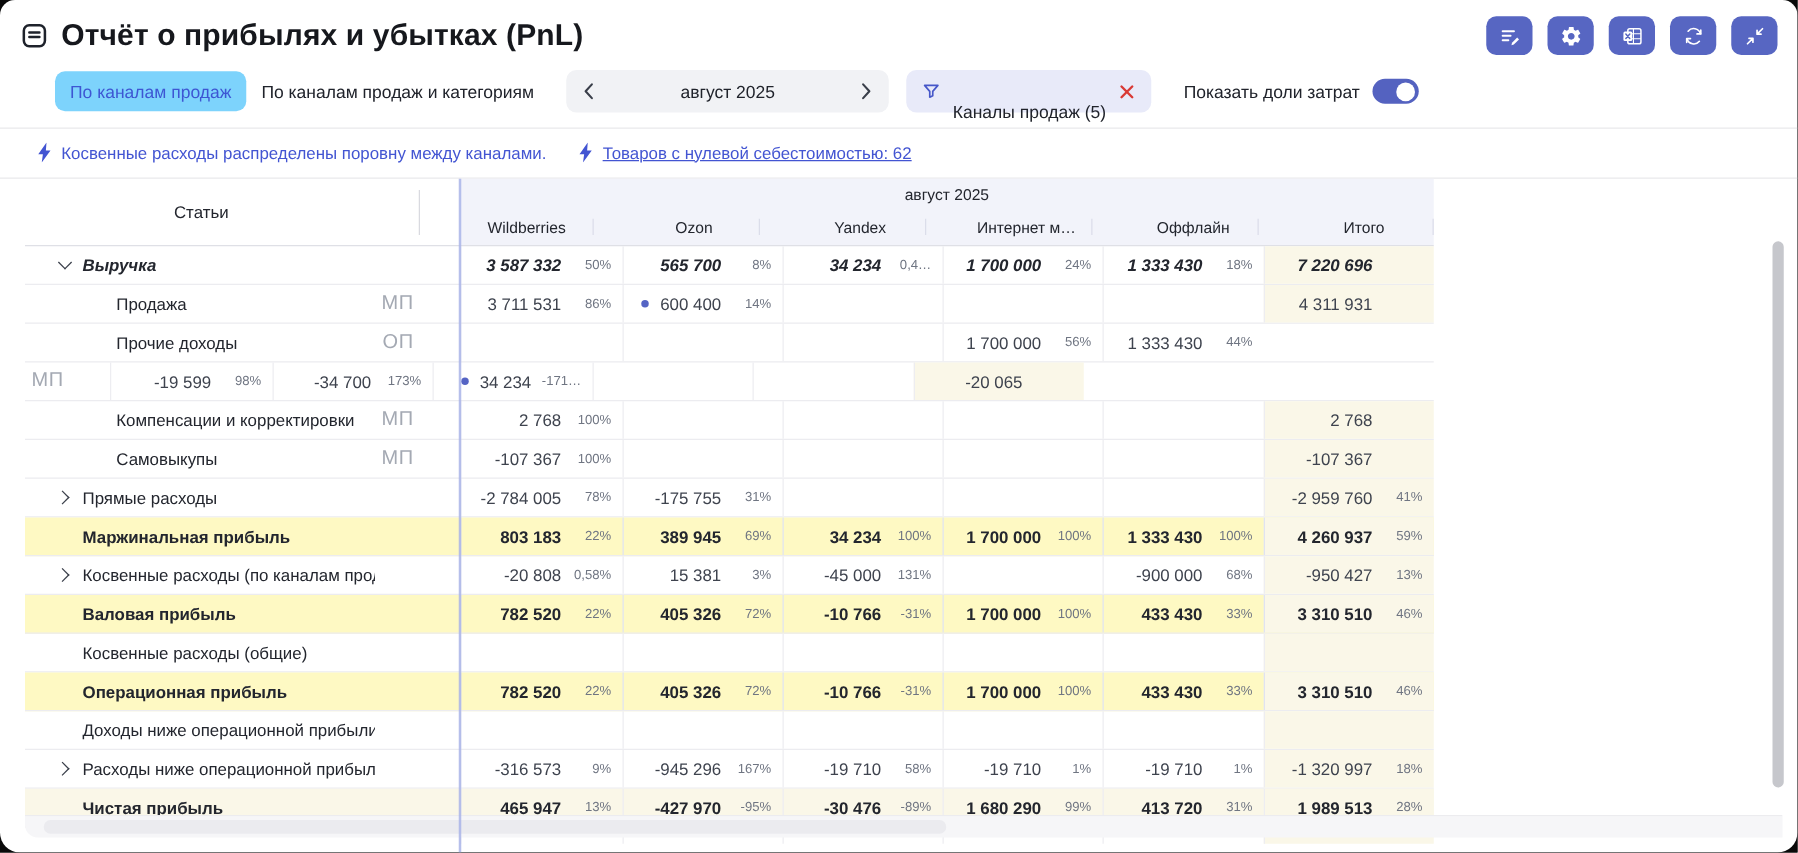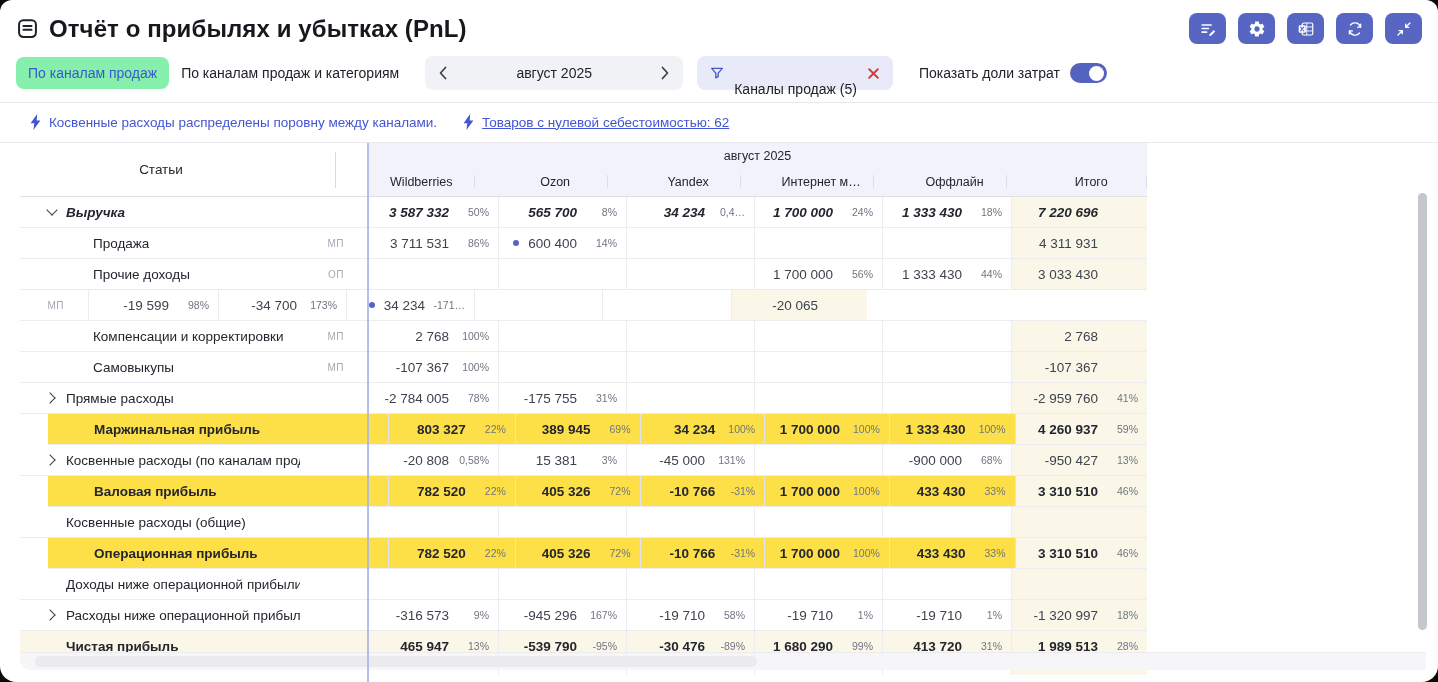--- a/index.html
+++ b/index.html
@@ -11,21 +11,21 @@
   .title-wrap{display:flex;align-items:center;gap:10px;}
   .title{font-size:24px;font-weight:700;color:#16181d;letter-spacing:.1px;}
   .doc-icon{width:23px;height:23px;display:flex;}
   .btn-row{display:flex;gap:12px;}
   .icon-btn{width:37px;height:31px;border:none;border-radius:8px;background:#5766C2;display:flex;align-items:center;justify-content:center;cursor:pointer;padding:0;}
   .icon-btn svg{width:18px;height:18px;}
 
   
   .toolbar{display:flex;align-items:center;padding:6px 16px 12px 16px;font-size:14px;color:#20232b;}
   .tab{padding:8px 12px;border-radius:8px;cursor:pointer;white-space:nowrap;}
-  .tab.active{background:#86efac;color:#3D56D3;}
+  .tab.active{background:#7dd3fc;color:#3D56D3;margin-left:28px;}
   .datenav{margin-left:14px;width:232px;height:34px;background:#F1F2F5;border-radius:8px;display:flex;align-items:center;justify-content:space-between;padding:0 13px;}
   .datenav .nav-arrow{display:flex;align-items:center;cursor:pointer;}
   .date-label{font-size:14px;color:#20232b;}
   .chip{margin-left:14px;height:34px;background:#E8EAF9;border-radius:8px;display:flex;align-items:center;gap:9px;padding:0 12px;}
   .chip-label{color:#20232b;margin-top:32px;}
   .chip .close{display:flex;cursor:pointer;}
   .toggle-wrap{margin-left:26px;display:flex;align-items:center;gap:10px;}
   .toggle{width:37px;height:20px;border-radius:10px;background:#5462C0;position:relative;cursor:pointer;}
   .toggle .knob{position:absolute;top:2.5px;right:3px;width:15px;height:15px;border-radius:50%;background:#fff;}
   .hr{border-top:1px solid #E9E9EC;}
@@ -44,34 +44,34 @@
   .th-right{width:779px;background:#F2F3FA;display:flex;flex-direction:column;}
   .th-period{height:25px;display:flex;align-items:center;justify-content:center;font-size:12.5px;color:#23262e;}
   .th-cols{height:28px;display:flex;gap:28px;}
   .th-col{display:flex;align-items:center;justify-content:center;font-size:12.5px;color:#23262e;position:relative;cursor:pointer;}
   .th-col::after{content:"";position:absolute;right:0;top:7px;height:13px;width:1px;background:#DBDDEA;}
 
   .c0{width:130px;}.c1{width:128px;}.c2{width:128px;}.c3{width:128px;}.c4{width:129px;}.c5{width:136px;}
 
   .tr{display:flex;height:30px;border-bottom:1px solid #ECECF0;}
   .td-name{width:280px;display:flex;align-items:center;padding-left:26px;box-sizing:border-box;color:#23262e;white-space:nowrap;overflow:hidden;}
-  .td-tag{width:68px;display:flex;align-items:center;justify-content:flex-end;padding-right:24px;box-sizing:border-box;font-size:10px;color:#A4A9B3;letter-spacing:.5px;}
+  .td-tag{width:68px;display:flex;align-items:center;justify-content:flex-end;padding-right:37px;box-sizing:border-box;font-size:16px;color:#A4A9B3;letter-spacing:.5px;}
   .td{display:flex;align-items:center;box-sizing:border-box;border-left:1px solid #EDEDF1;}
   .val{flex:1;text-align:right;color:#3E434E;padding-right:5px;white-space:nowrap;display:flex;align-items:center;justify-content:flex-end;gap:9px;}
   .pct{width:44px;text-align:right;font-size:10.5px;color:#6F7582;padding-right:9px;box-sizing:border-box;}
   .dot{width:6px;height:6px;border-radius:50%;background:#5564C4;display:inline-block;}
   .chev{width:20px;height:10px;position:relative;flex:none;}
   .chev::before{content:"";position:absolute;left:2px;top:1px;width:7px;height:7px;border-right:1.6px solid #3a3f4a;border-bottom:1.6px solid #3a3f4a;}
   .chev.down::before{transform:rotate(45deg);top:-1px;}
   .chev.right::before{transform:rotate(-45deg);left:0;}
   .sp{width:20px;flex:none;}
   .sp.ind{width:47px;}
 
   .tr.bold .td-name, .tr.bold .val{font-weight:700;color:#23262e;font-style:italic;}
-  .tr.subtotal{background:#fde047;margin-left:28px;}
+  .tr.subtotal{background:#fef9c3;}
   .tr.subtotal .td-name,.tr.subtotal .val{font-weight:700;color:#23262e;}
   .tr.subtotal .td{border-left-color:#E0E3F1;}
   .tr.net{background:#FAF7E8;}
   .tr.net .td-name,.tr.net .val{font-weight:700;color:#23262e;}
   .td.total-col{background:#FAF7E8;}
   .tr.partial{height:13px;border-bottom:none;}
 
   
   .hstrip{position:absolute;left:20px;right:12px;bottom:12px;height:17px;background:#F6F6F8;border-top:1px solid #ECECEF;border-radius:0 0 0 10px;}
   .hthumb{position:absolute;left:15px;top:3px;width:722px;height:11px;border-radius:6px;background:#EBEBEF;}
@@ -296,24 +296,20 @@
             <span class="pct"></span>
           </div>
           <div class="td c3">
             <span class="val">1 700 000</span>
             <span class="pct">56%</span>
           </div>
           <div class="td c4">
             <span class="val">1 333 430</span>
             <span class="pct">44%</span>
           </div>
-          <div class="td c5 total-col">
-            <span class="val">3 033 430</span>
-            <span class="pct"></span>
-          </div>
         </div>
         <div class="tr">
           <div class="td-tag">МП</div>
           <div class="td c0">
             <span class="val">-19 599</span>
             <span class="pct">98%</span>
           </div>
           <div class="td c1">
             <span class="val">-34 700</span>
             <span class="pct">173%</span>
@@ -428,21 +424,21 @@
             <span class="pct">41%</span>
           </div>
         </div>
         <div class="tr subtotal">
           <div class="td-name">
             <span class="sp"></span>
             <span>Маржинальная прибыль</span>
           </div>
           <div class="td-tag"></div>
           <div class="td c0">
-            <span class="val">803 327</span>
+            <span class="val">803 183</span>
             <span class="pct">22%</span>
           </div>
           <div class="td c1">
             <span class="val">389 945</span>
             <span class="pct">69%</span>
           </div>
           <div class="td c2">
             <span class="val">34 234</span>
             <span class="pct">100%</span>
           </div>
@@ -649,21 +645,21 @@
           <div class="td-name">
             <span class="sp"></span>
             <span>Чистая прибыль</span>
           </div>
           <div class="td-tag"></div>
           <div class="td c0">
             <span class="val">465 947</span>
             <span class="pct">13%</span>
           </div>
           <div class="td c1">
-            <span class="val">-539 790</span>
+            <span class="val">-427 970</span>
             <span class="pct">-95%</span>
           </div>
           <div class="td c2">
             <span class="val">-30 476</span>
             <span class="pct">-89%</span>
           </div>
           <div class="td c3">
             <span class="val">1 680 290</span>
             <span class="pct">99%</span>
           </div>

